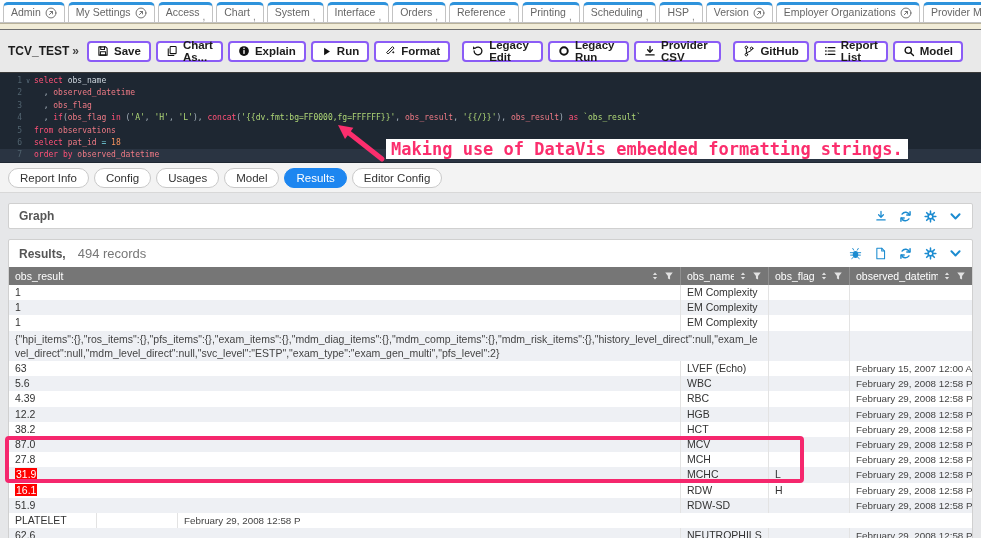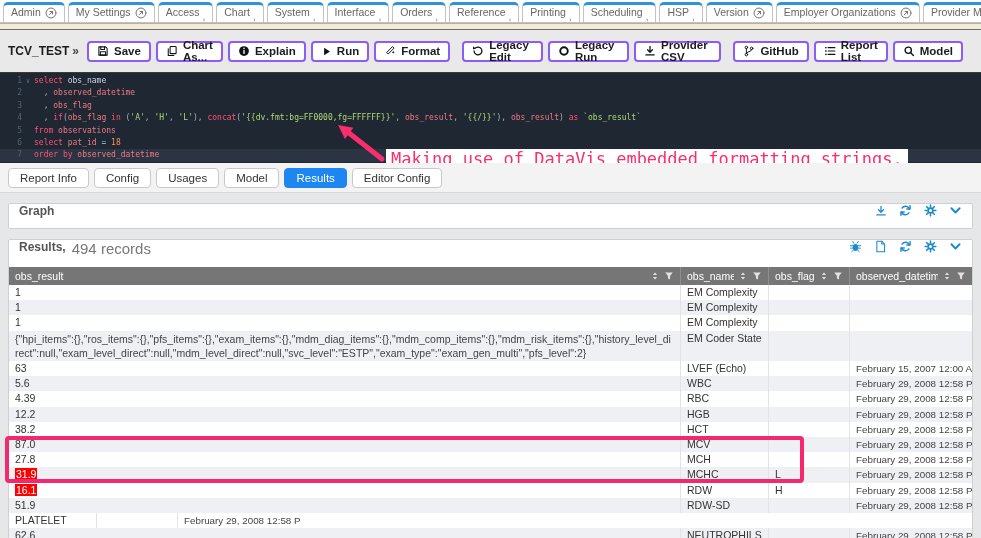--- a/index.html
+++ b/index.html
@@ -35,38 +35,38 @@
           box-sizing:border-box}
   .code-line{display:flex;white-space:pre;height:12.4px}
   .code-line.active{background:#2a3442}
   .gutter{width:22px;text-align:right;color:#51согласен6372;color:#51636f;flex:none}
   .fold{width:12px;color:#5a6e7d;font-size:7px;text-align:center;flex:none;cursor:pointer}
   .code-text{flex:1}
   .tk-kw{color:#ff5177}.tk-id{color:#ced7df}.tk-attr{color:#ef7a85}.tk-str{color:#b0d977}
   .tk-num{color:#f7925e}.tk-op{color:#7adce8}.tk-punc{color:#a6b2bc}
 
   .anno-arrow{position:absolute;left:330px;top:48px;width:60px;height:42px;color:#fb2e6d;pointer-events:none}
-  .anno-label{position:absolute;left:386px;top:76px;background:#fff;color:#fb2e6d;
-              font-family:"DejaVu Sans Mono",monospace;font-weight:normal;font-size:17px;line-height:20px;
+  .anno-label{position:absolute;left:386px;top:66px;background:#fff;color:#fb2e6d;
+              font-family:"DejaVu Sans Mono",monospace;font-weight:bold;font-size:17px;line-height:20px;
               padding:0 5px;white-space:nowrap;pointer-events:none}
 
   
   .tabbar{height:30px;background:#f3f3f3;border-bottom:1px solid #d8d8d8;display:flex;align-items:center;
           gap:5px;padding:0 8px;box-sizing:border-box}
-  .rtab{background:#fff;border:1px solid #c9c9c9;border-radius:4px;padding:3px 11px;font-size:11.5px;
+  .rtab{background:#fff;border:1px solid #c9c9c9;border-radius:10px;padding:3px 11px;font-size:11.5px;
         color:#333;cursor:pointer}
   .rtab.active{background:#1d86f0;border-color:#1d86f0;color:#fff}
 
   
   .content{padding:10px 8px 0 8px}
   .panel{background:#fff;border:1px solid #d0d0d0;border-radius:2px}
-  .panel-head{display:flex;align-items:flex-start;padding:0 10px;height:24px;cursor:pointer}
+  .panel-head{display:flex;align-items:center;padding:0 10px;height:24px;cursor:pointer}
   .results-panel .panel-head{height:27px}
   .panel-title{font-size:12px;font-weight:bold;color:#555}
-  .panel-sub{font-size:15px;color:#777;margin-left:6px;font-weight:normal}
+  .panel-sub{font-size:13px;color:#777;margin-left:12px;font-weight:normal}
   .panel-icons{margin-left:auto;display:flex;gap:12px;color:#1b8bd0;align-items:center}
   .panel-icons .ic{cursor:pointer}
   .graph-panel{margin-bottom:10px}
 
   
   .thead{display:flex;background:#767676;color:#fff;font-size:10.5px;height:18px}
   .th{display:flex;align-items:center;gap:4px;padding:0 6px;border-right:1px solid #8f8f8f;
       box-sizing:border-box;cursor:pointer}
   .th:last-child{border-right:none}
   .th-label{flex:1;overflow:hidden}
@@ -457,21 +457,20 @@
           <div class="td col-dt dt"></div>
         </div>
         <div class="trow">
           <div class="td col-result">1</div>
           <div class="td col-name">EM Complexity</div>
           <div class="td col-flag"></div>
           <div class="td col-dt dt"></div>
         </div>
         <div class="trow alt tall">
           <div class="td col-result">{"hpi_items":{},"ros_items":{},"pfs_items":{},"exam_items":{},"mdm_diag_items":{},"mdm_comp_items":{},"mdm_risk_items":{},"history_level_direct":null,"exam_level_direct":null,"mdm_level_direct":null,"svc_level":"ESTP","exam_type":"exam_gen_multi","pfs_level":2}</div>
-          <div class="td col-name">EM Coder State</div>
           <div class="td col-flag"></div>
           <div class="td col-dt dt"></div>
         </div>
         <div class="trow">
           <div class="td col-result">63</div>
           <div class="td col-name">LVEF (Echo)</div>
           <div class="td col-flag"></div>
           <div class="td col-dt dt">February 15, 2007 12:00 AM</div>
         </div>
         <div class="trow alt">

